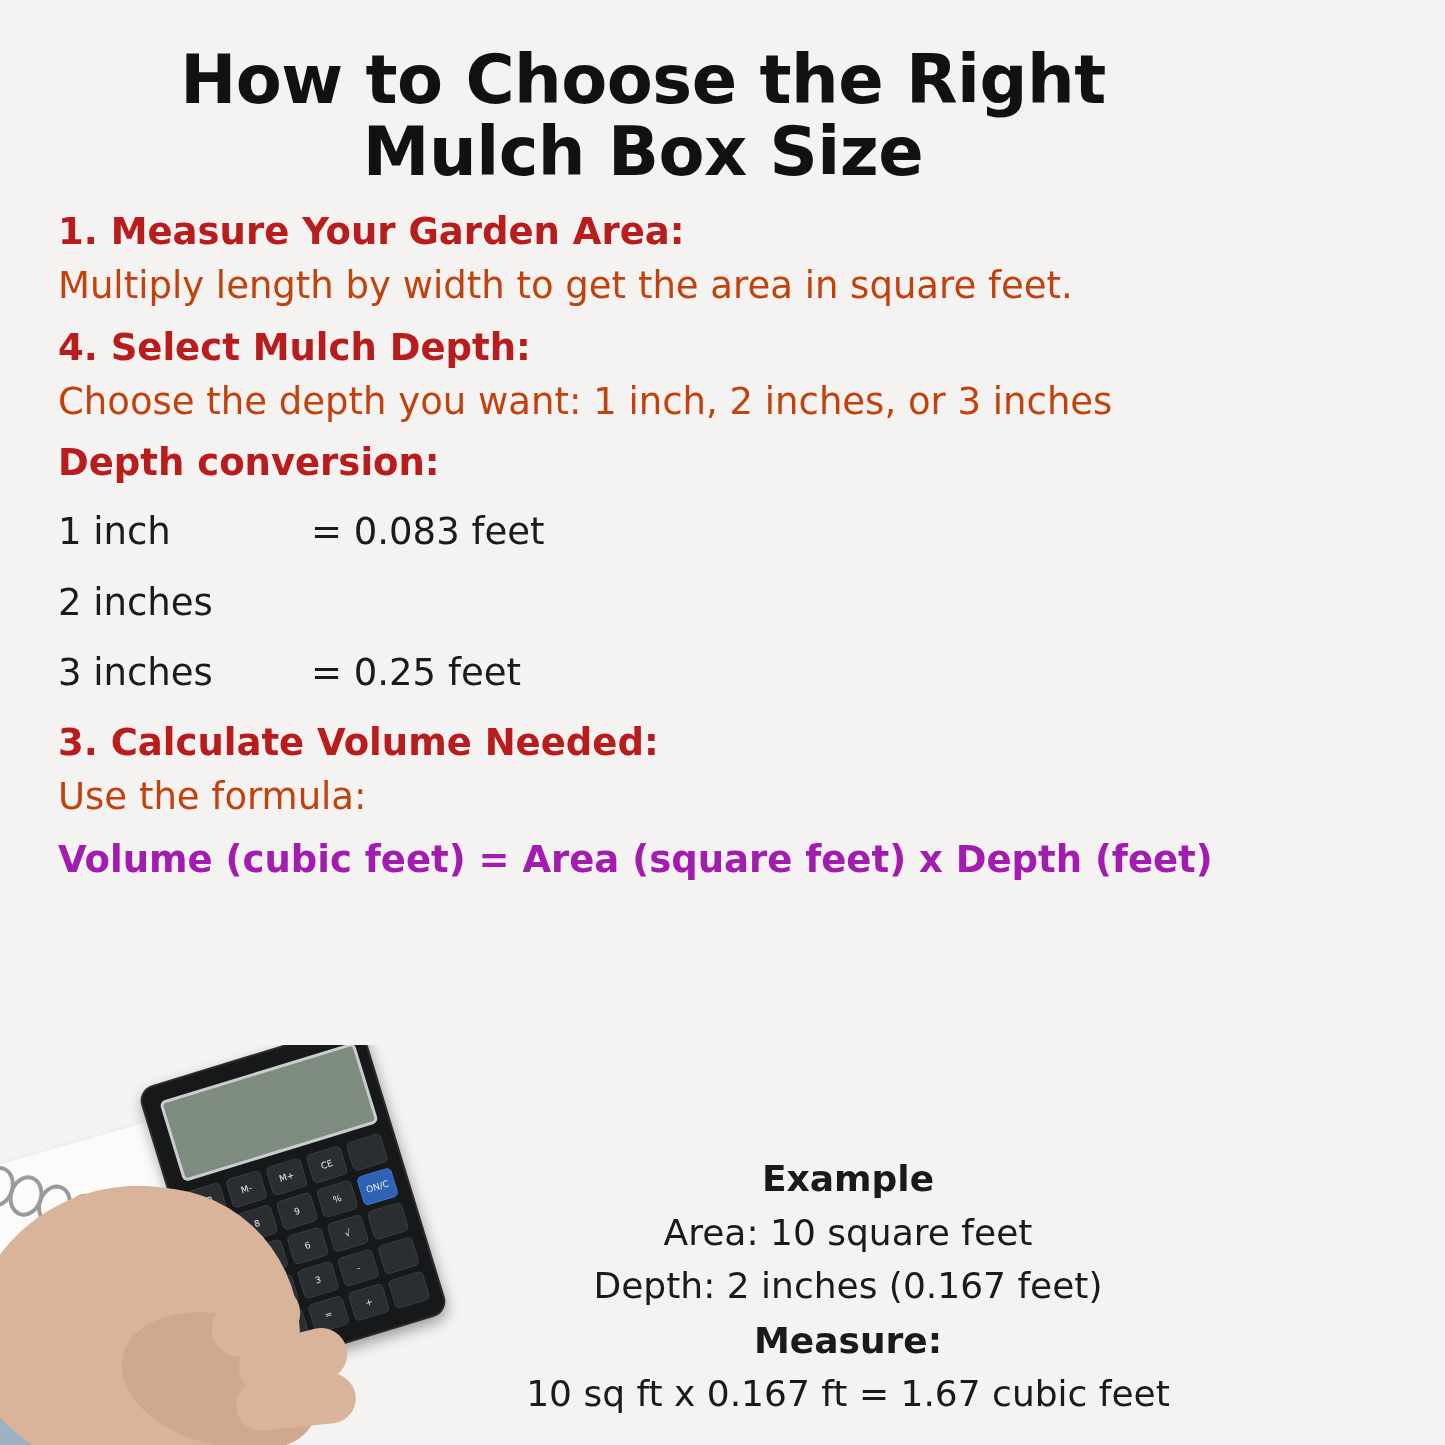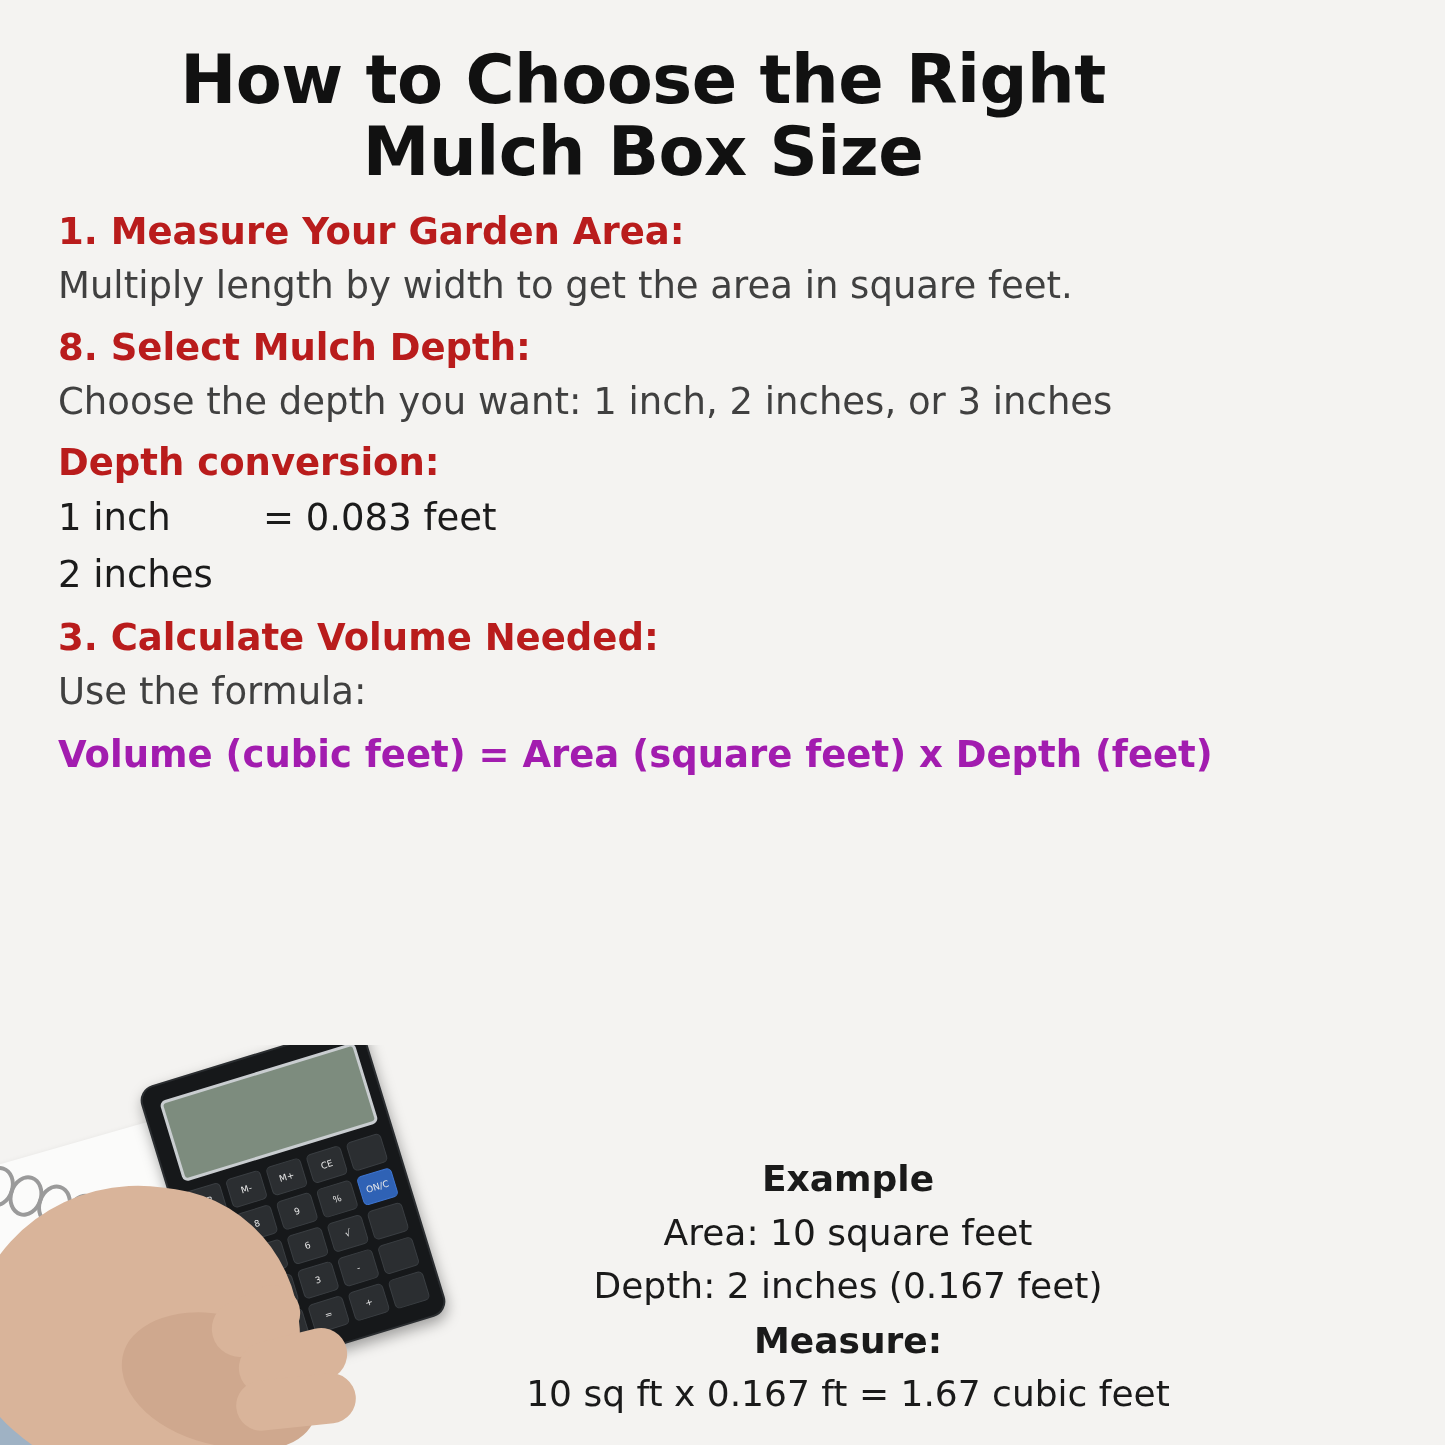--- a/index.html
+++ b/index.html
@@ -39,31 +39,32 @@
     font-weight: bold;
     line-height: 1.35;
     margin: 12px 0 4px 0;
     color: #b91c1c;
   }
   .step-body {
     font-size: 37px;
     font-weight: normal;
     line-height: 1.35;
     margin: 4px 0 10px 0;
-    color: #404040;
+    color: #c2410c;
   }
   .conv-list {
     margin: 2px 0 6px 0;
   }
   .conv-row {
     font-size: 37px;
     line-height: 1.42;
-    margin: 4px 0;
+    margin: 18px 0;
     color: #1b1b1b;
     display: flex;
+    gap: 48px;
   }
   .conv-label {
     display: inline-block;
     min-width: 205px;
   }
   .conv-value {
     display: inline-block;
   }
   .formula {
     font-size: 37px;
@@ -244,32 +245,36 @@
 
 <div class="page">
 
   <h1 class="title">How to Choose the Right Mulch Box Size</h1>
 
   <div class="steps">
 
     <div class="step-head">1. Measure Your Garden Area:</div>
     <div class="step-body">Multiply length by width to get the area in square feet.</div>
 
-    <div class="step-head">8. Select Mulch Depth:</div>
+    <div class="step-head">4. Select Mulch Depth:</div>
     <div class="step-body">Choose the depth you want: 1 inch, 2 inches, or 3 inches</div>
 
     <div class="step-head">Depth conversion:</div>
 
     <div class="conv-list">
       <div class="conv-row">
         <span class="conv-label">1 inch</span>
         <span class="conv-value">= 0.083 feet</span>
       </div>
       <div class="conv-row">
         <span class="conv-label">2 inches</span>
+      </div>
+      <div class="conv-row">
+        <span class="conv-label">3 inches</span>
+        <span class="conv-value">= 0.25 feet</span>
       </div>
     </div>
 
     <div class="step-head">3. Calculate Volume Needed:</div>
     <div class="step-body">Use the formula:</div>
     <div class="formula">Volume (cubic feet) = Area (square feet) x Depth (feet)</div>
 
   </div>
 
   <div class="bottom">

